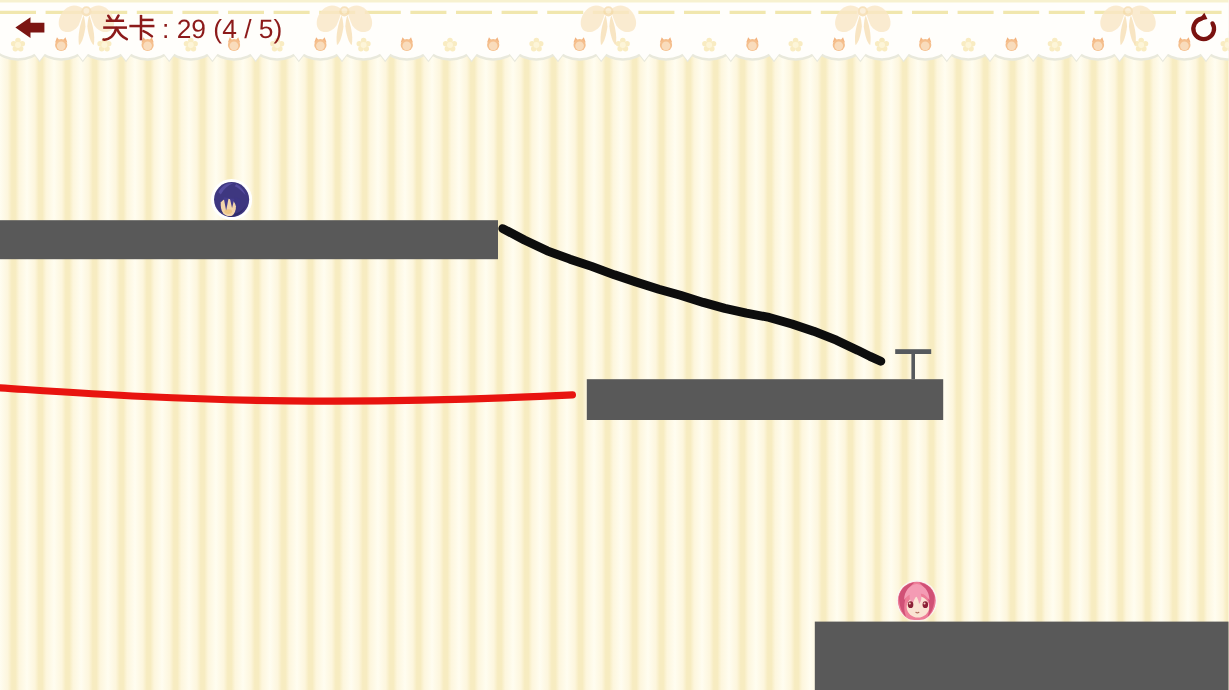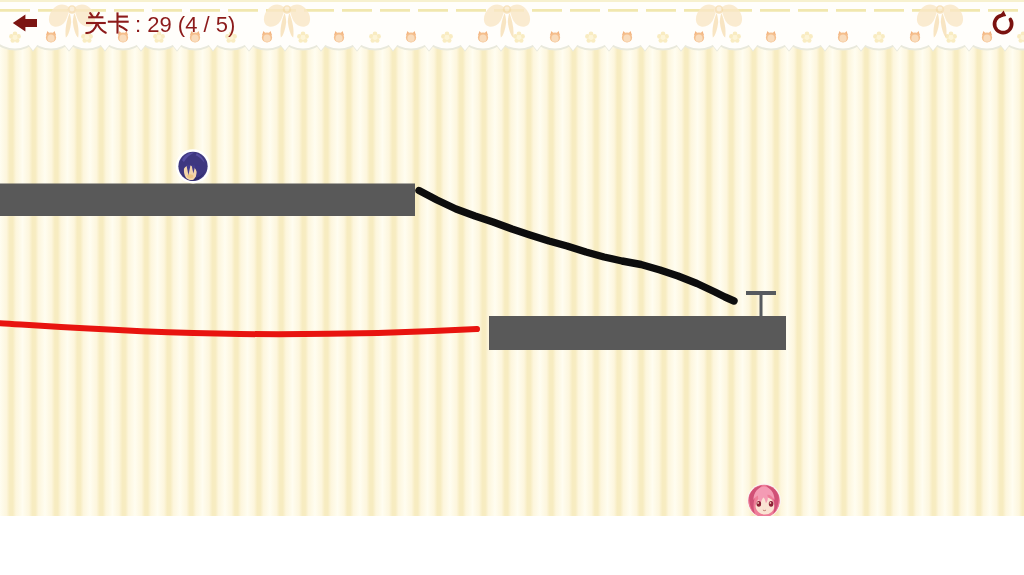--- a/index.html
+++ b/index.html
@@ -1,16 +1,16 @@
 <!DOCTYPE html>
 <html><head>
 <meta charset="utf-8">
 <style>
 html,body{margin:0;padding:0;background:#fff;}
-.stage{position:relative;width:1024px;height:516px;overflow:hidden;
+.stage{position:relative;width:1024px;height:575px;overflow:hidden;
 background:repeating-linear-gradient(90deg,
  #fffdf0 0px, #fdf6dd 6.5px, #f7ecc1 9.8px, #f7ecc1 12.8px, #fdf6dd 16px, #fffdf0 22.5px);}
 svg.scene{position:absolute;left:0;top:0;display:block;}
 </style>
 </head>
 <body>
 
 <div class="stage">
 <svg class="scene" width="1024" height="575" viewBox="0 0 1024 575" font-family="'Liberation Sans',sans-serif">
 

